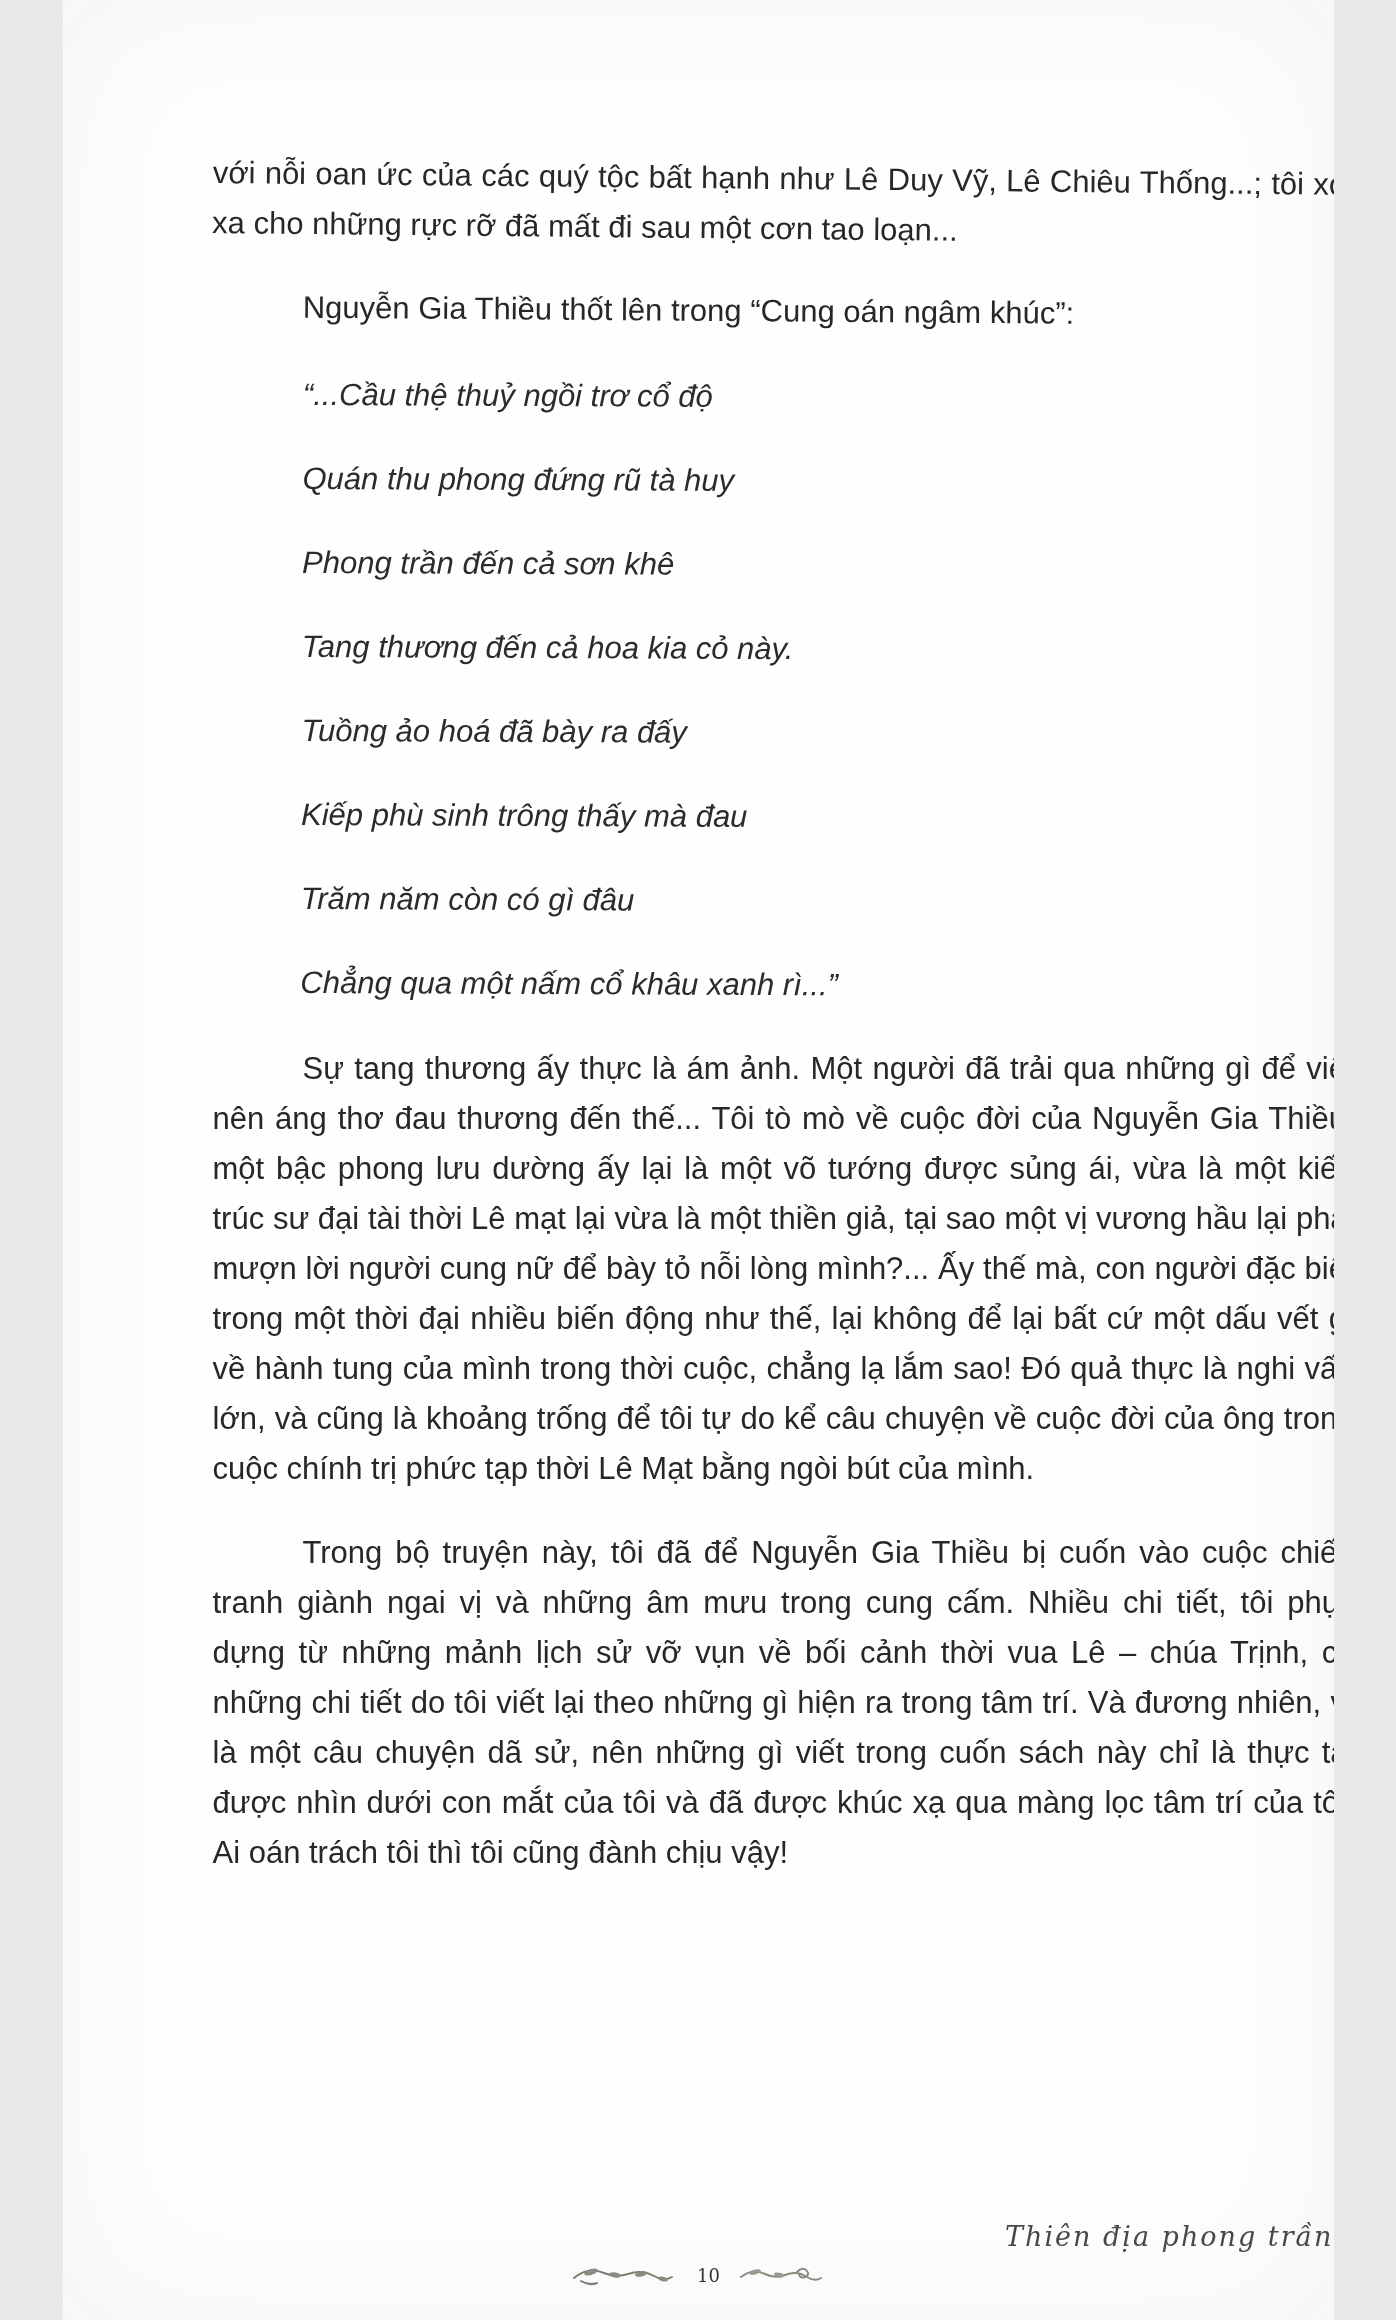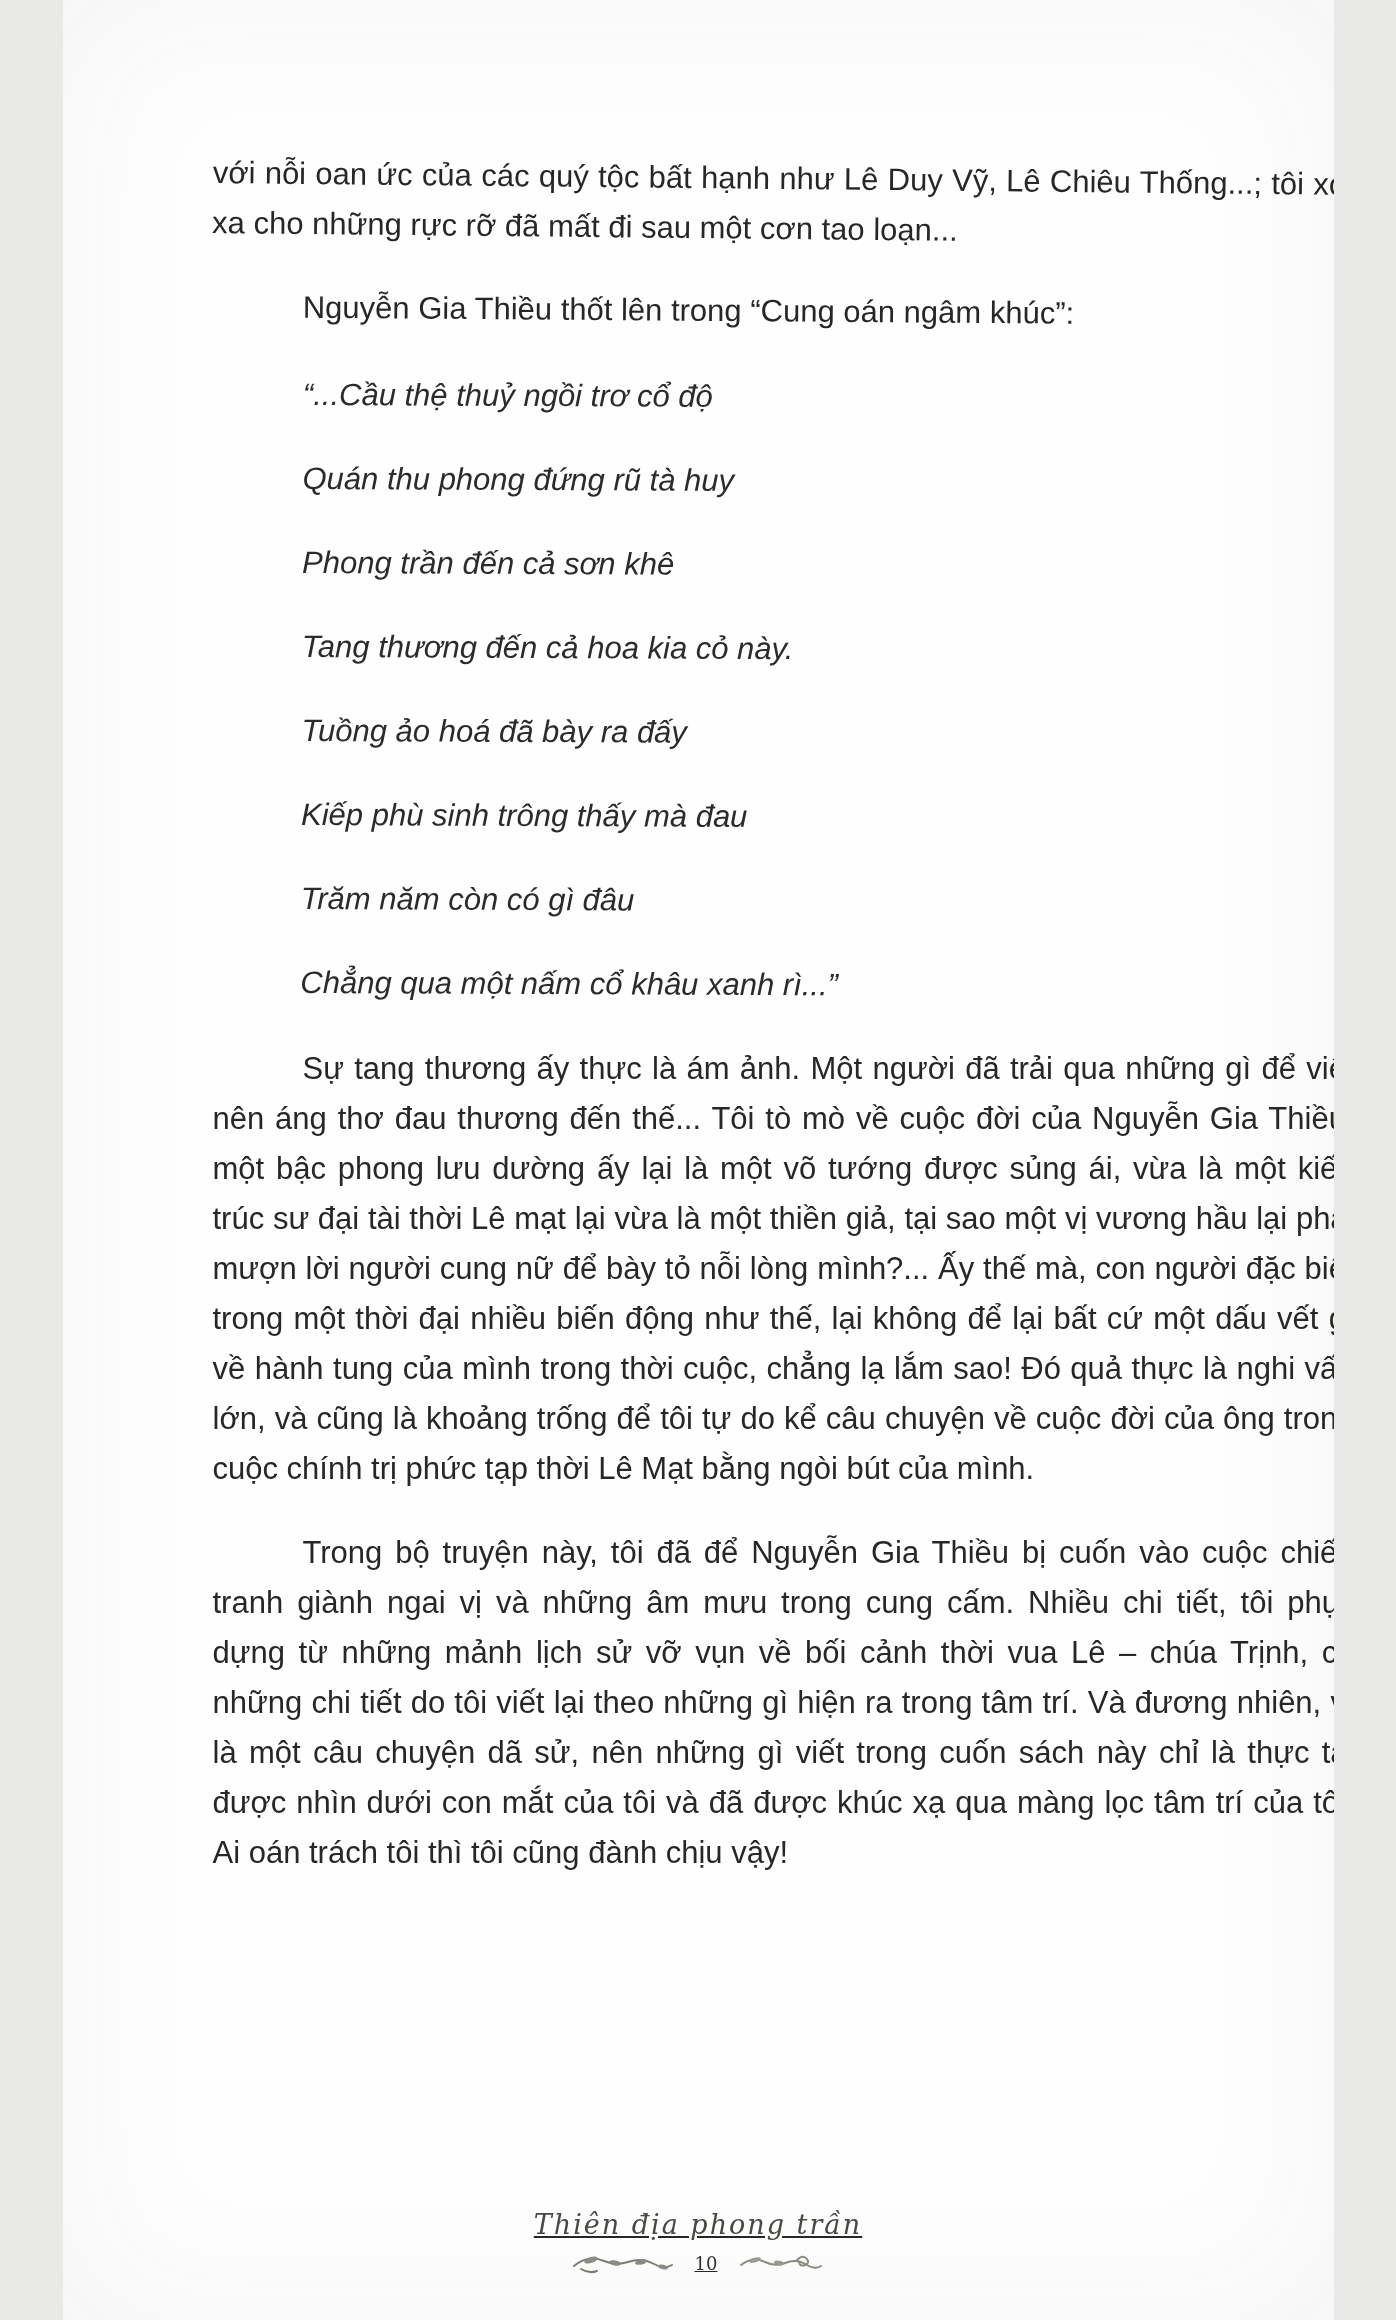--- a/index.html
+++ b/index.html
@@ -42,23 +42,22 @@
     color: #2b2b29;
   }
   .poem-line:last-child { margin-bottom: 0; }
   .para.body-1 { }
   .para.body-2 { margin-bottom: 0; }
 
   .page-footer {
     position: absolute;
     left: 0;
     right: 0;
-    bottom: 44px;
-    text-align: center;
-    text-decoration: underline;
+    bottom: 32px;
+    text-align: right;
   }
   .running-title {
     font-family: "DejaVu Serif", serif;
     font-style: italic;
     font-size: 27px;
     letter-spacing: 2px;
     color: #454a42;
     margin-bottom: 10px;
   }
   .footer-row {

